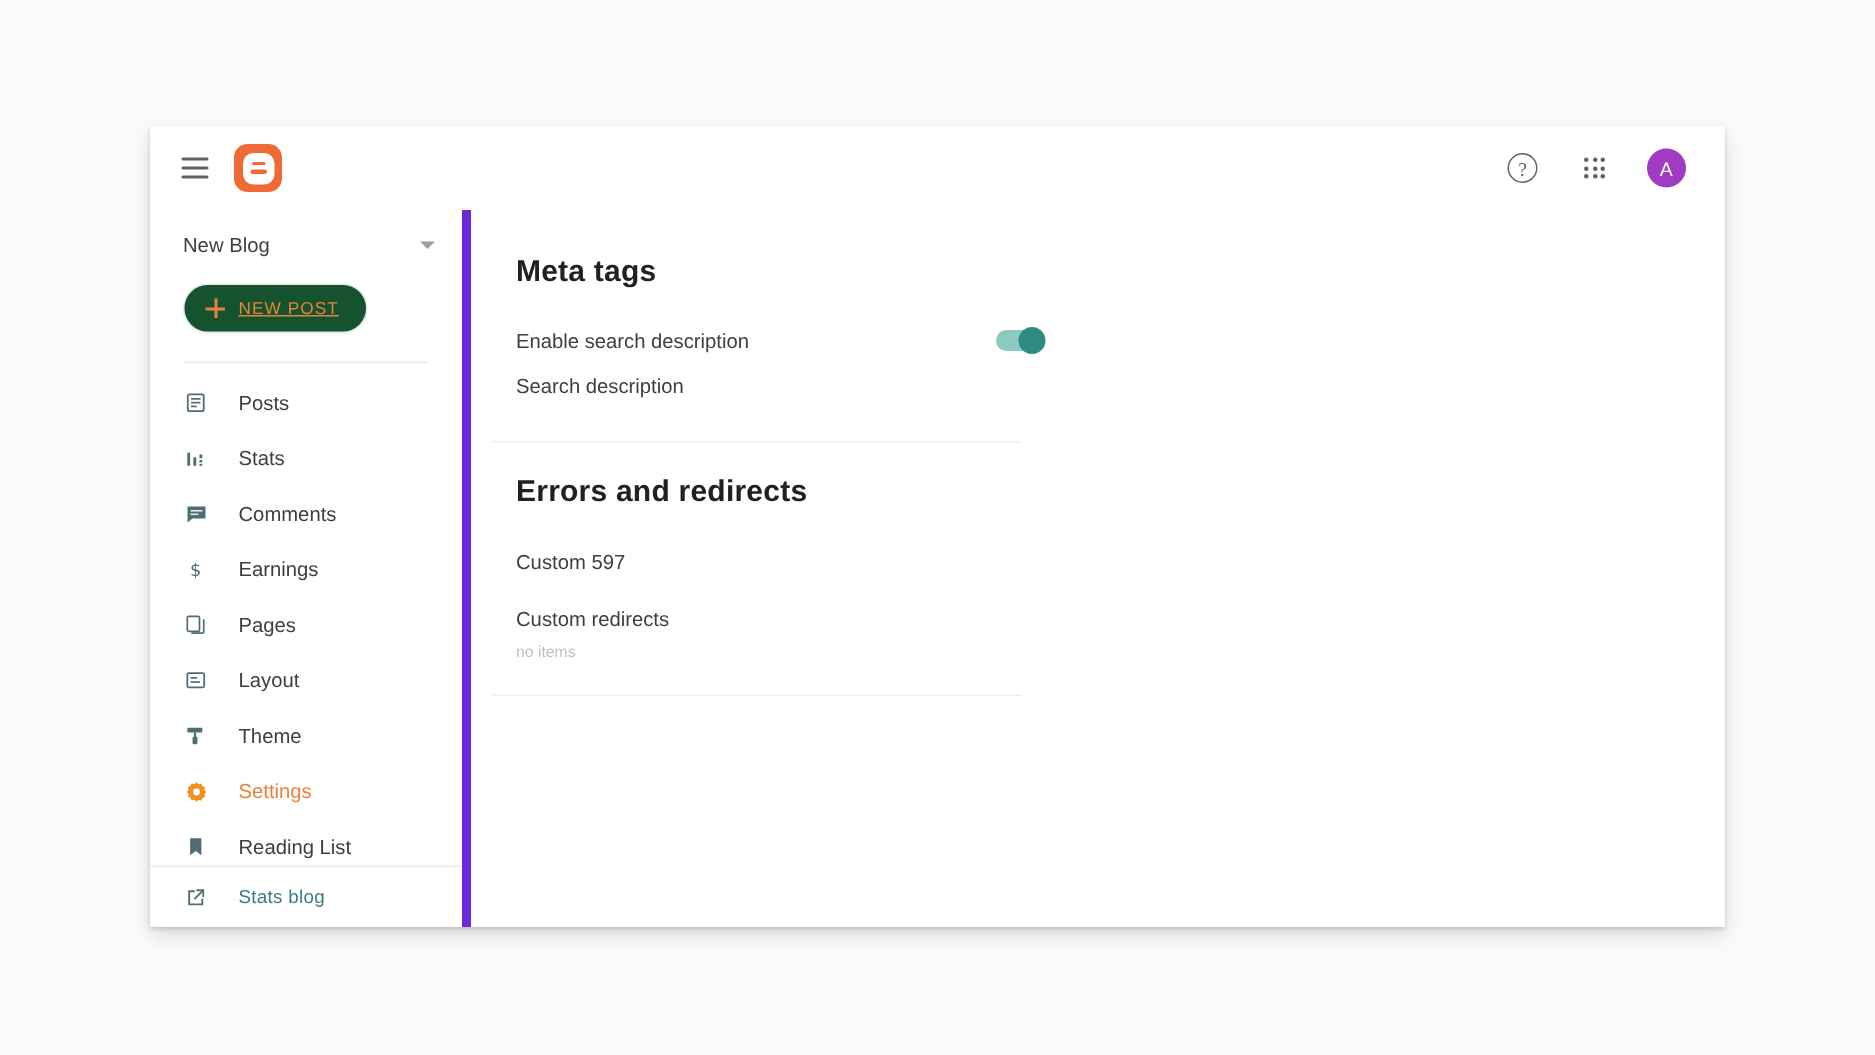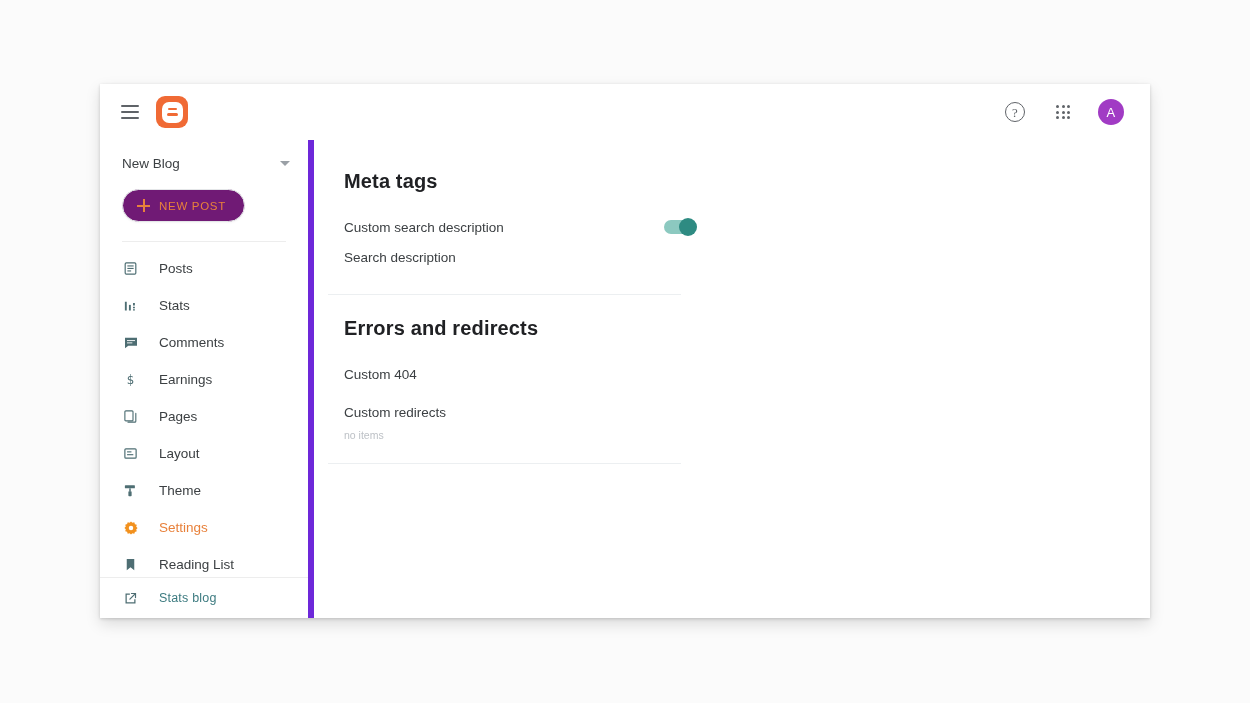--- a/index.html
+++ b/index.html
@@ -183,26 +183,27 @@
 
   .newpost-wrap { padding: 8px 0 0 22px; }
   .newpost-btn {
     display: inline-flex;
     align-items: center;
     gap: 9px;
     height: 33px;
     padding: 0 18px 0 14px;
     border: 1px solid #e4e6e8;
     border-radius: 17px;
-    background: #701a75;
+    background: #14532d;
     color: #e8813b;
     font-size: 11.5px;
     letter-spacing: .7px;
     cursor: pointer;
     box-shadow: 0 1px 2px rgba(0,0,0,0.04);
+    text-decoration: underline;
   }
   .plus-icon {
     position: relative;
     width: 13px;
     height: 13px;
   }
   .plus-icon::before, .plus-icon::after {
     content: "";
     position: absolute;
     background: #e8813b;
@@ -515,38 +516,38 @@
         </div>
       </div>
     </div>
 
     <div class="content">
 
       <div class="section">
         <div class="section-title">Meta tags</div>
 
         <div class="setting-row">
-          <span class="setting-label">Custom search description</span>
+          <span class="setting-label">Enable search description</span>
           <span class="toggle on">
             <span class="knob"></span>
           </span>
         </div>
 
         <div class="setting-row">
           <span class="setting-label">Search description</span>
         </div>
       </div>
 
       <div class="hr"></div>
 
       <div class="section">
         <div class="section-title">Errors and redirects</div>
 
         <div class="setting-row">
-          <span class="setting-label">Custom 404</span>
+          <span class="setting-label">Custom 597</span>
         </div>
 
         <div class="gap-sm"></div>
 
         <div class="setting-row">
           <span class="setting-label">Custom redirects</span>
         </div>
         <div class="sub-note">no items</div>
       </div>
 

